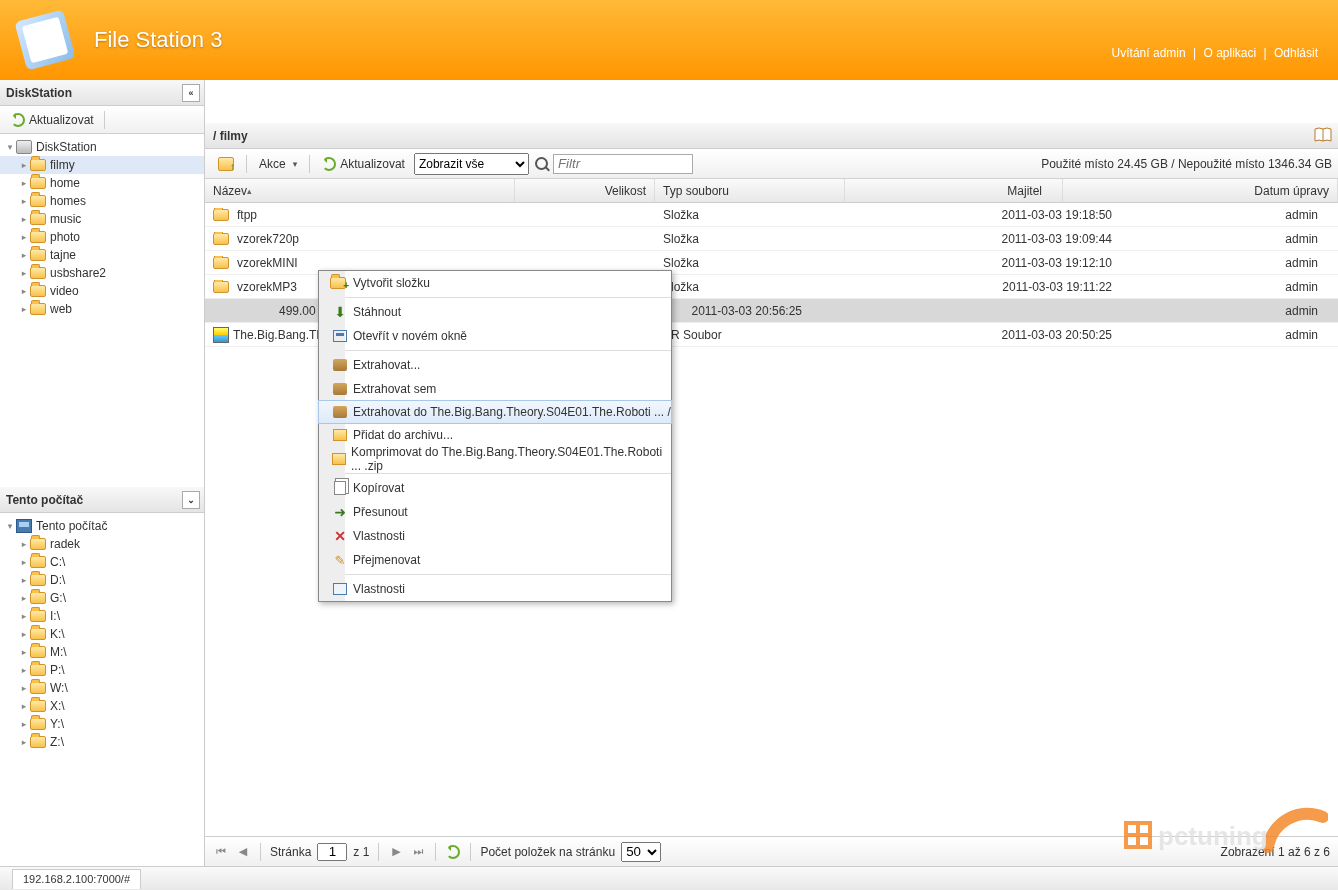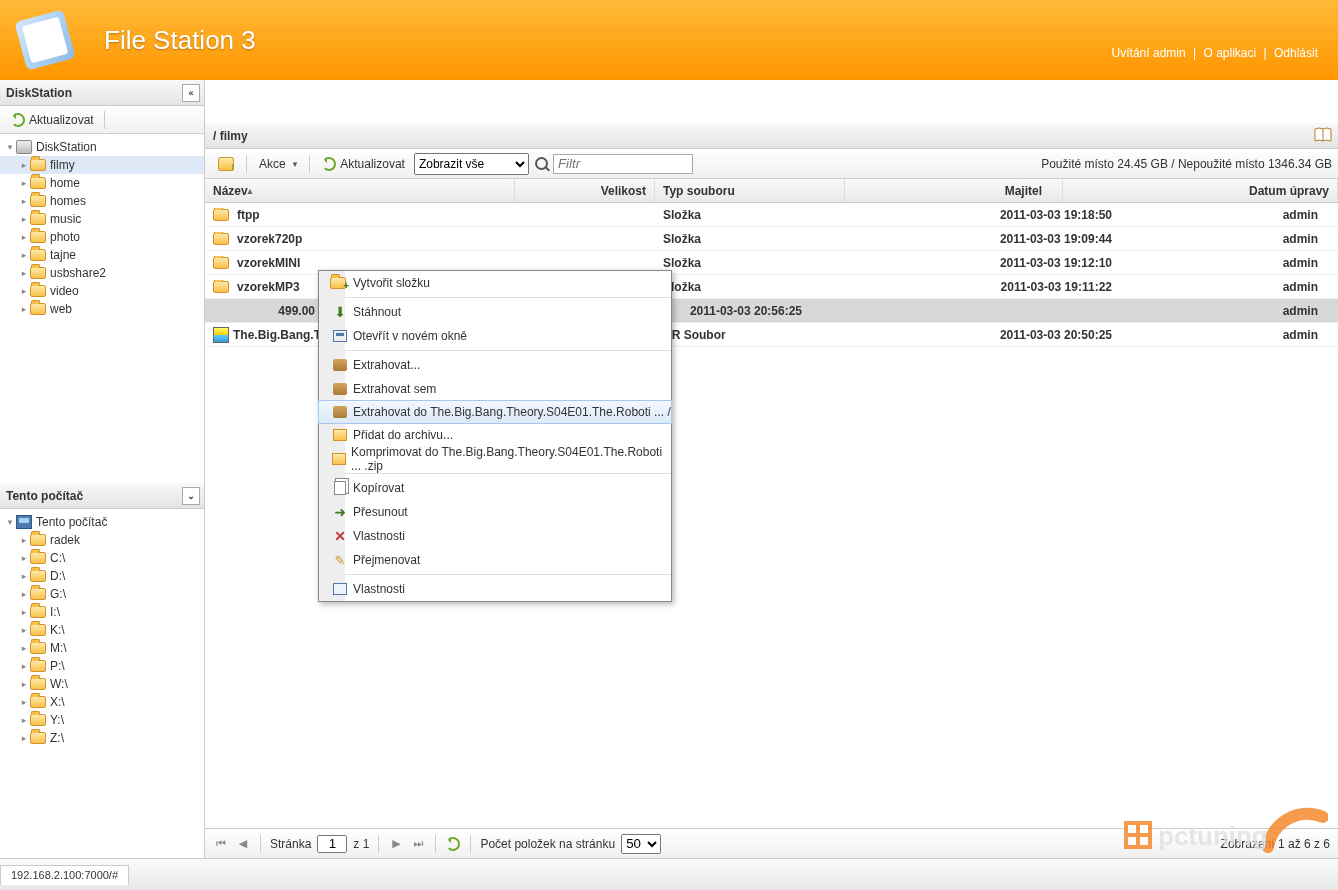--- a/index.html
+++ b/index.html
@@ -3,21 +3,21 @@
 <meta charset="utf-8">
 <style>
 * { box-sizing: border-box; margin: 0; padding: 0; }
 body { font-family: Arial, Helvetica, sans-serif; font-size: 12px; color: #333; background: #f0f0f0; overflow: hidden; }
 .app { display: flex; flex-direction: column; height: 890px; width: 1338px; background: #fff; }
 
 
 .header { height: 80px; background: linear-gradient(to bottom, #ffb938 0%, #ff9600 100%); display: flex; align-items: center; padding: 0 20px; position: relative; }
 .logo { width: 50px; height: 50px; background: linear-gradient(135deg, #d4e8ff, #8bbce8); border-radius: 6px; transform: rotate(-15deg); position: relative; overflow: hidden; }
 .logo::before { content: ''; position: absolute; inset: 6px; background: #fff; border-radius: 3px; }
-.app-title { color: #fff; font-size: 26px; font-weight: normal; margin-left: 34px; text-shadow: 0 1px 2px rgba(0,0,0,0.3); }
+.app-title { color: #fff; font-size: 22px; font-weight: normal; margin-left: 24px; text-shadow: 0 1px 2px rgba(0,0,0,0.3); }
 .header-links { position: absolute; right: 20px; bottom: 20px; color: #fff; font-size: 12px; }
 .header-links span { cursor: pointer; }
 .header-links .sep { margin: 0 4px; }
 
 
 .main { flex: 1; display: flex; min-height: 0; }
 
 
 .sidebar { width: 205px; display: flex; flex-direction: column; border-right: 1px solid #ccc; background: #fff; }
 .panel-header { height: 26px; background: linear-gradient(to bottom, #f8f8f8, #e4e4e4); border-bottom: 1px solid #ccc; display: flex; align-items: center; padding: 0 6px; font-weight: bold; color: #333; position: relative; }
@@ -49,21 +49,21 @@
 .up-icon::after { content: '↑'; position: absolute; right: -2px; bottom: -2px; color: #3a7a1a; font-size: 10px; font-weight: bold; }
 select.view-select { height: 22px; font-size: 12px; width: 115px; }
 .filter-wrap { display: flex; align-items: center; gap: 4px; margin-left: 4px; }
 .mag-icon { width: 14px; height: 14px; position: relative; }
 .mag-icon::before { content: ''; position: absolute; width: 9px; height: 9px; border: 2px solid #555; border-radius: 50%; left: 0; top: 0; }
 .mag-icon::after { content: ''; position: absolute; width: 5px; height: 2px; background: #555; right: -1px; bottom: 1px; transform: rotate(45deg); }
 .filter-input { width: 140px; height: 20px; padding: 0 4px; border: 1px solid #aaa; font-style: italic; color: #999; }
 .usage-text { margin-left: auto; color: #333; }
 
 
-.grid { flex: 1; display: flex; flex-direction: column; min-height: 0; font-weight: bold; }
+.grid { flex: 1; display: flex; flex-direction: column; min-height: 0; }
 .grid-head { display: flex; height: 24px; background: linear-gradient(to bottom,#fafafa,#e8e8e8); border-bottom: 1px solid #ccc; }
 .gh { display: flex; align-items: center; padding: 0 8px; border-right: 1px solid #ddd; color: #333; cursor: pointer; }
 .gh.sorted::after { content: ' ▴'; color: #666; font-size: 9px; }
 .col-name { flex: 0 0 310px; }
 .col-size { flex: 0 0 140px; justify-content: flex-end; }
 .col-type { flex: 0 0 190px; }
 .col-date { flex: 0 0 275px; justify-content: flex-end; }
 .col-owner { flex: 1; justify-content: flex-end; padding-right: 20px; }
 .grid-body { flex: 1; overflow: auto; background: #fff; position: relative; }
 .row { display: flex; height: 24px; align-items: center; border-bottom: 1px solid #eee; }
@@ -85,21 +85,21 @@
 .ctx-sep { height: 1px; background: #ddd; margin: 2px 0 2px 0; }
 
 
 .paging { height: 30px; background: linear-gradient(to bottom,#fff,#f0f0f0); border-top: 1px solid #ccc; display: flex; align-items: center; padding: 0 8px; gap: 6px; }
 .page-btn { width: 16px; height: 16px; display: inline-flex; align-items: center; justify-content: center; color: #888; cursor: pointer; font-size: 11px; }
 .page-input { width: 30px; text-align: center; height: 18px; }
 .page-size { width: 40px; height: 20px; }
 .paging-display { margin-left: auto; }
 
 
-.status-bar { height: 32px; background: linear-gradient(to bottom,#fafafa,#e8e8e8); border-top: 1px solid #ccc; display: flex; align-items: center; padding: 0 0; color: #333; font-size: 11px; }
+.status-bar { height: 24px; background: linear-gradient(to bottom,#fafafa,#e8e8e8); border-top: 1px solid #ccc; display: flex; align-items: center; padding: 0 12px; color: #333; font-size: 11px; }
 .status-tab { background: #fff; border: 1px solid #ccc; border-bottom: none; padding: 2px 10px; height: 20px; display: flex; align-items: center; }
 
 
 .watermark { position: absolute; right: 10px; bottom: 30px; opacity: 0.8; pointer-events: none; }
 
 .caret-down::after { content: '▾'; font-size: 9px; margin-left: 3px; color:#555; }
 </style>
 </head>
 <body>
 

